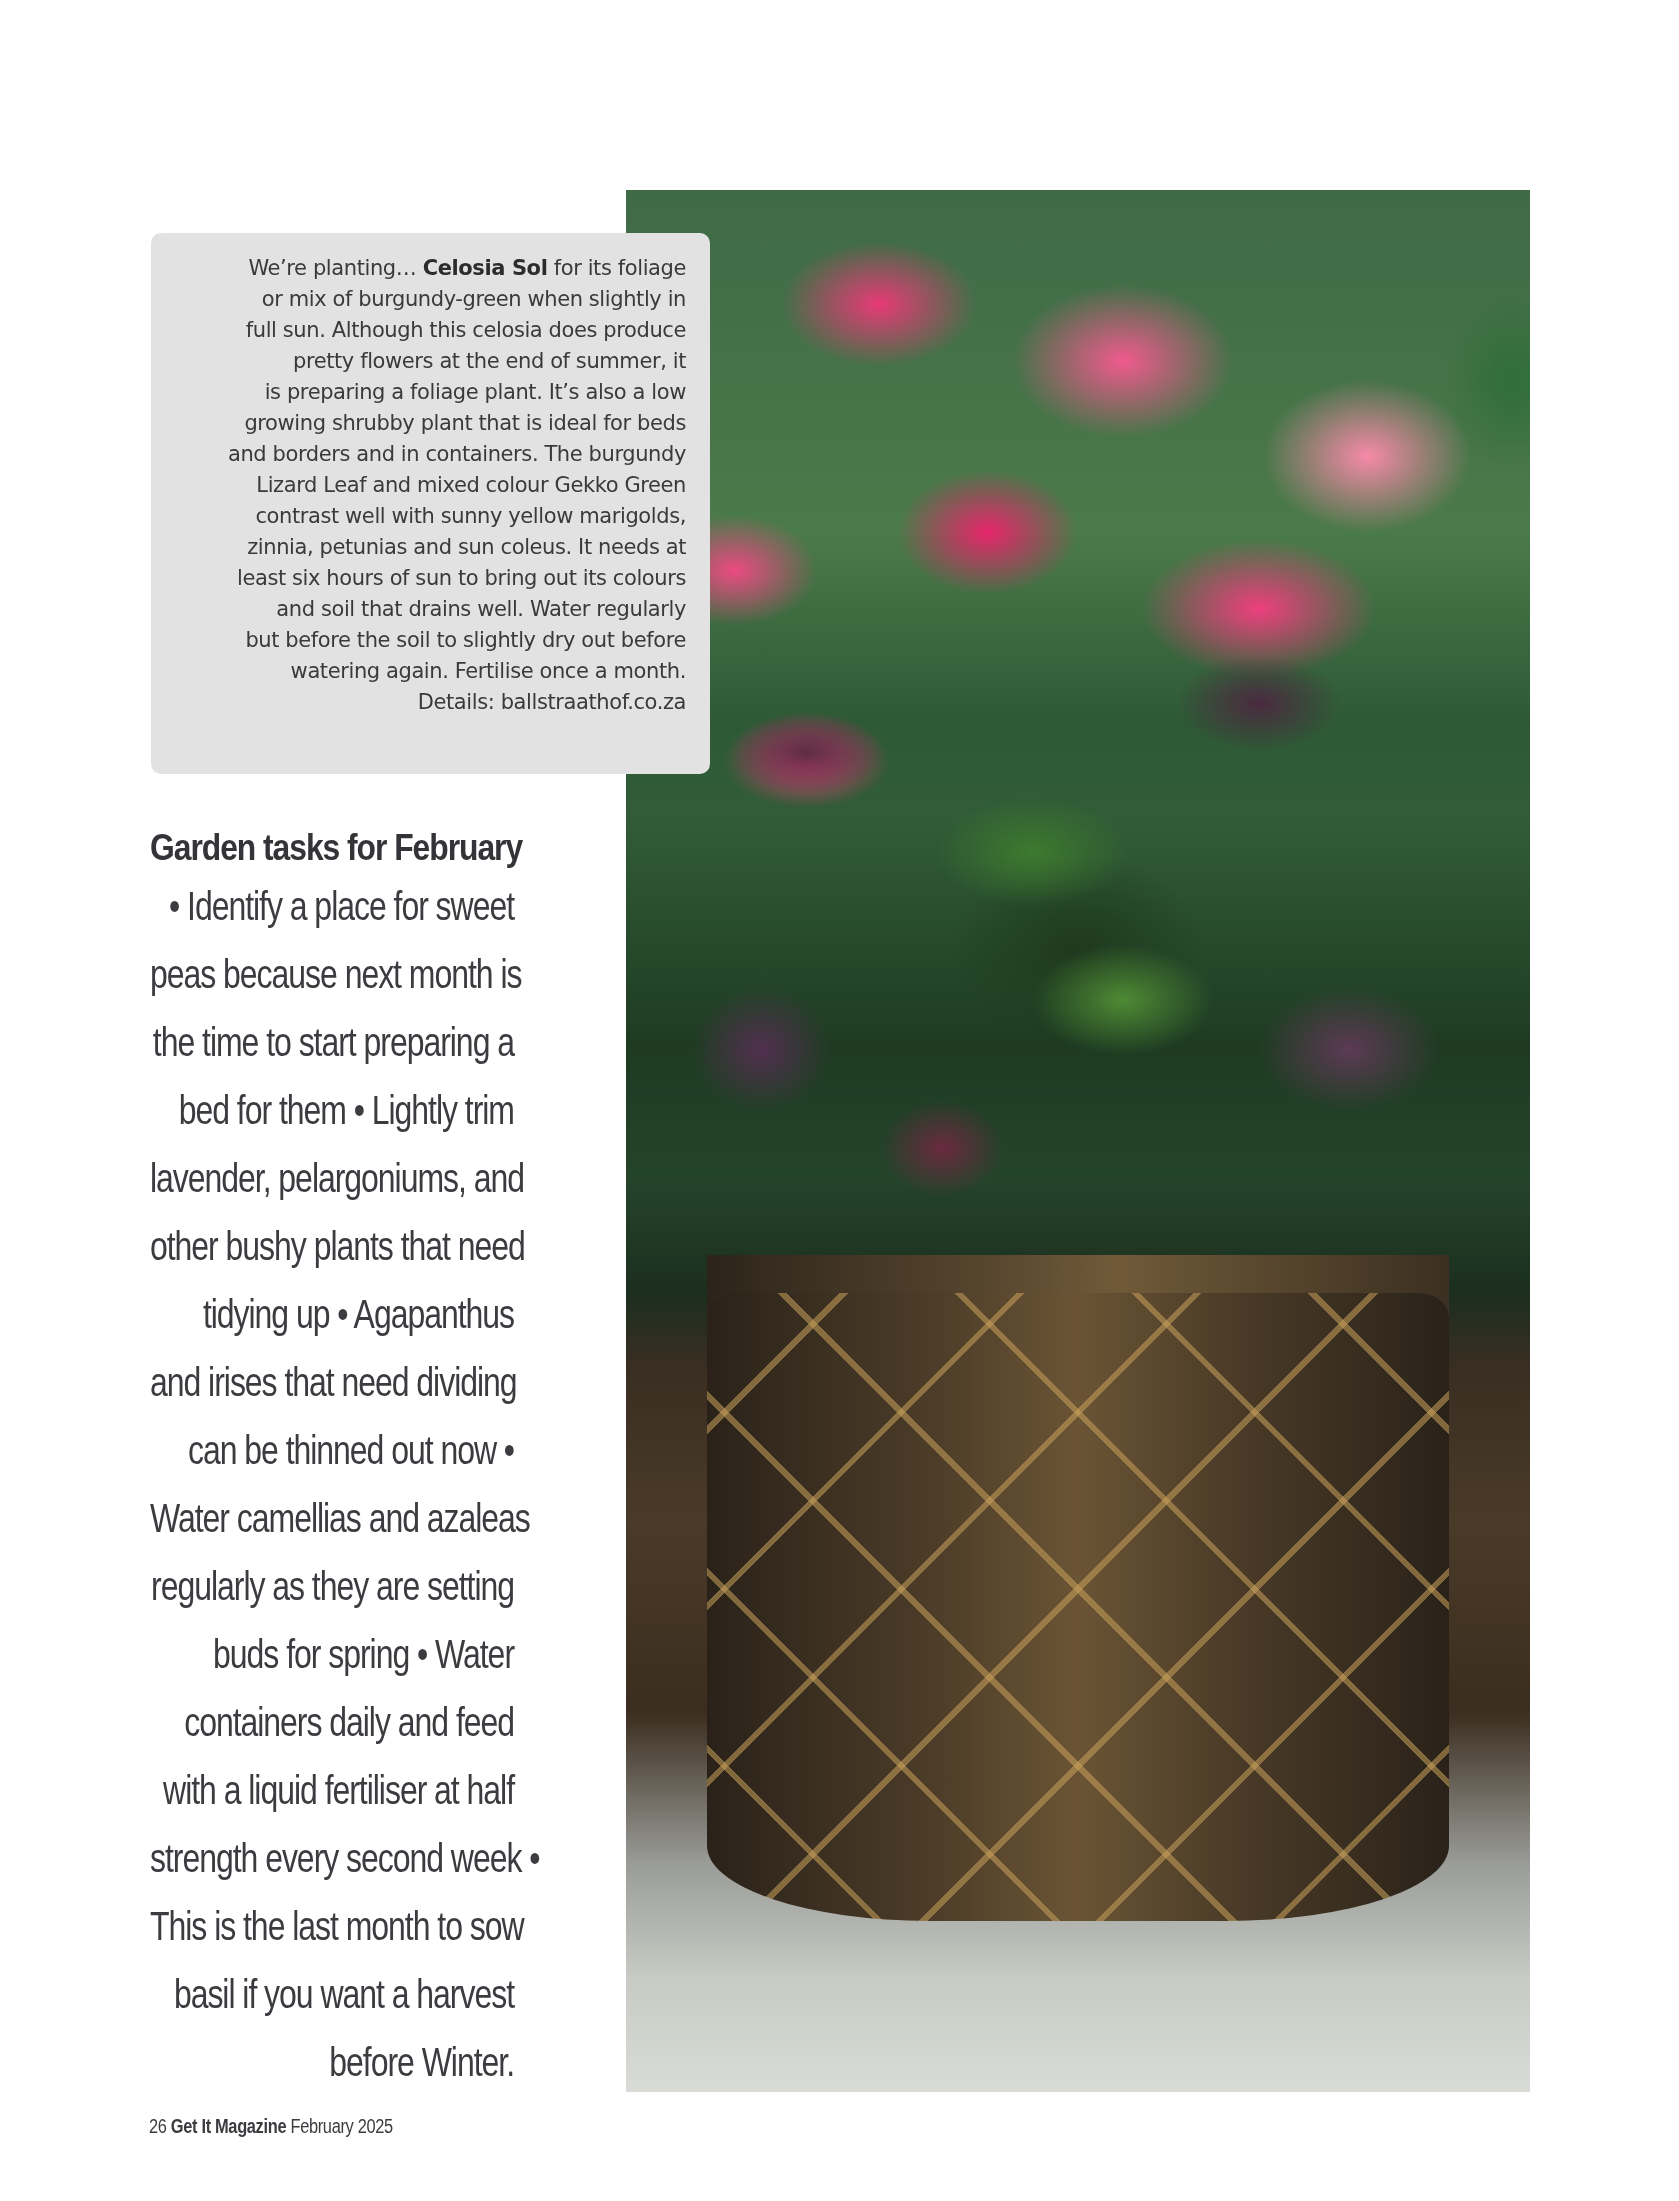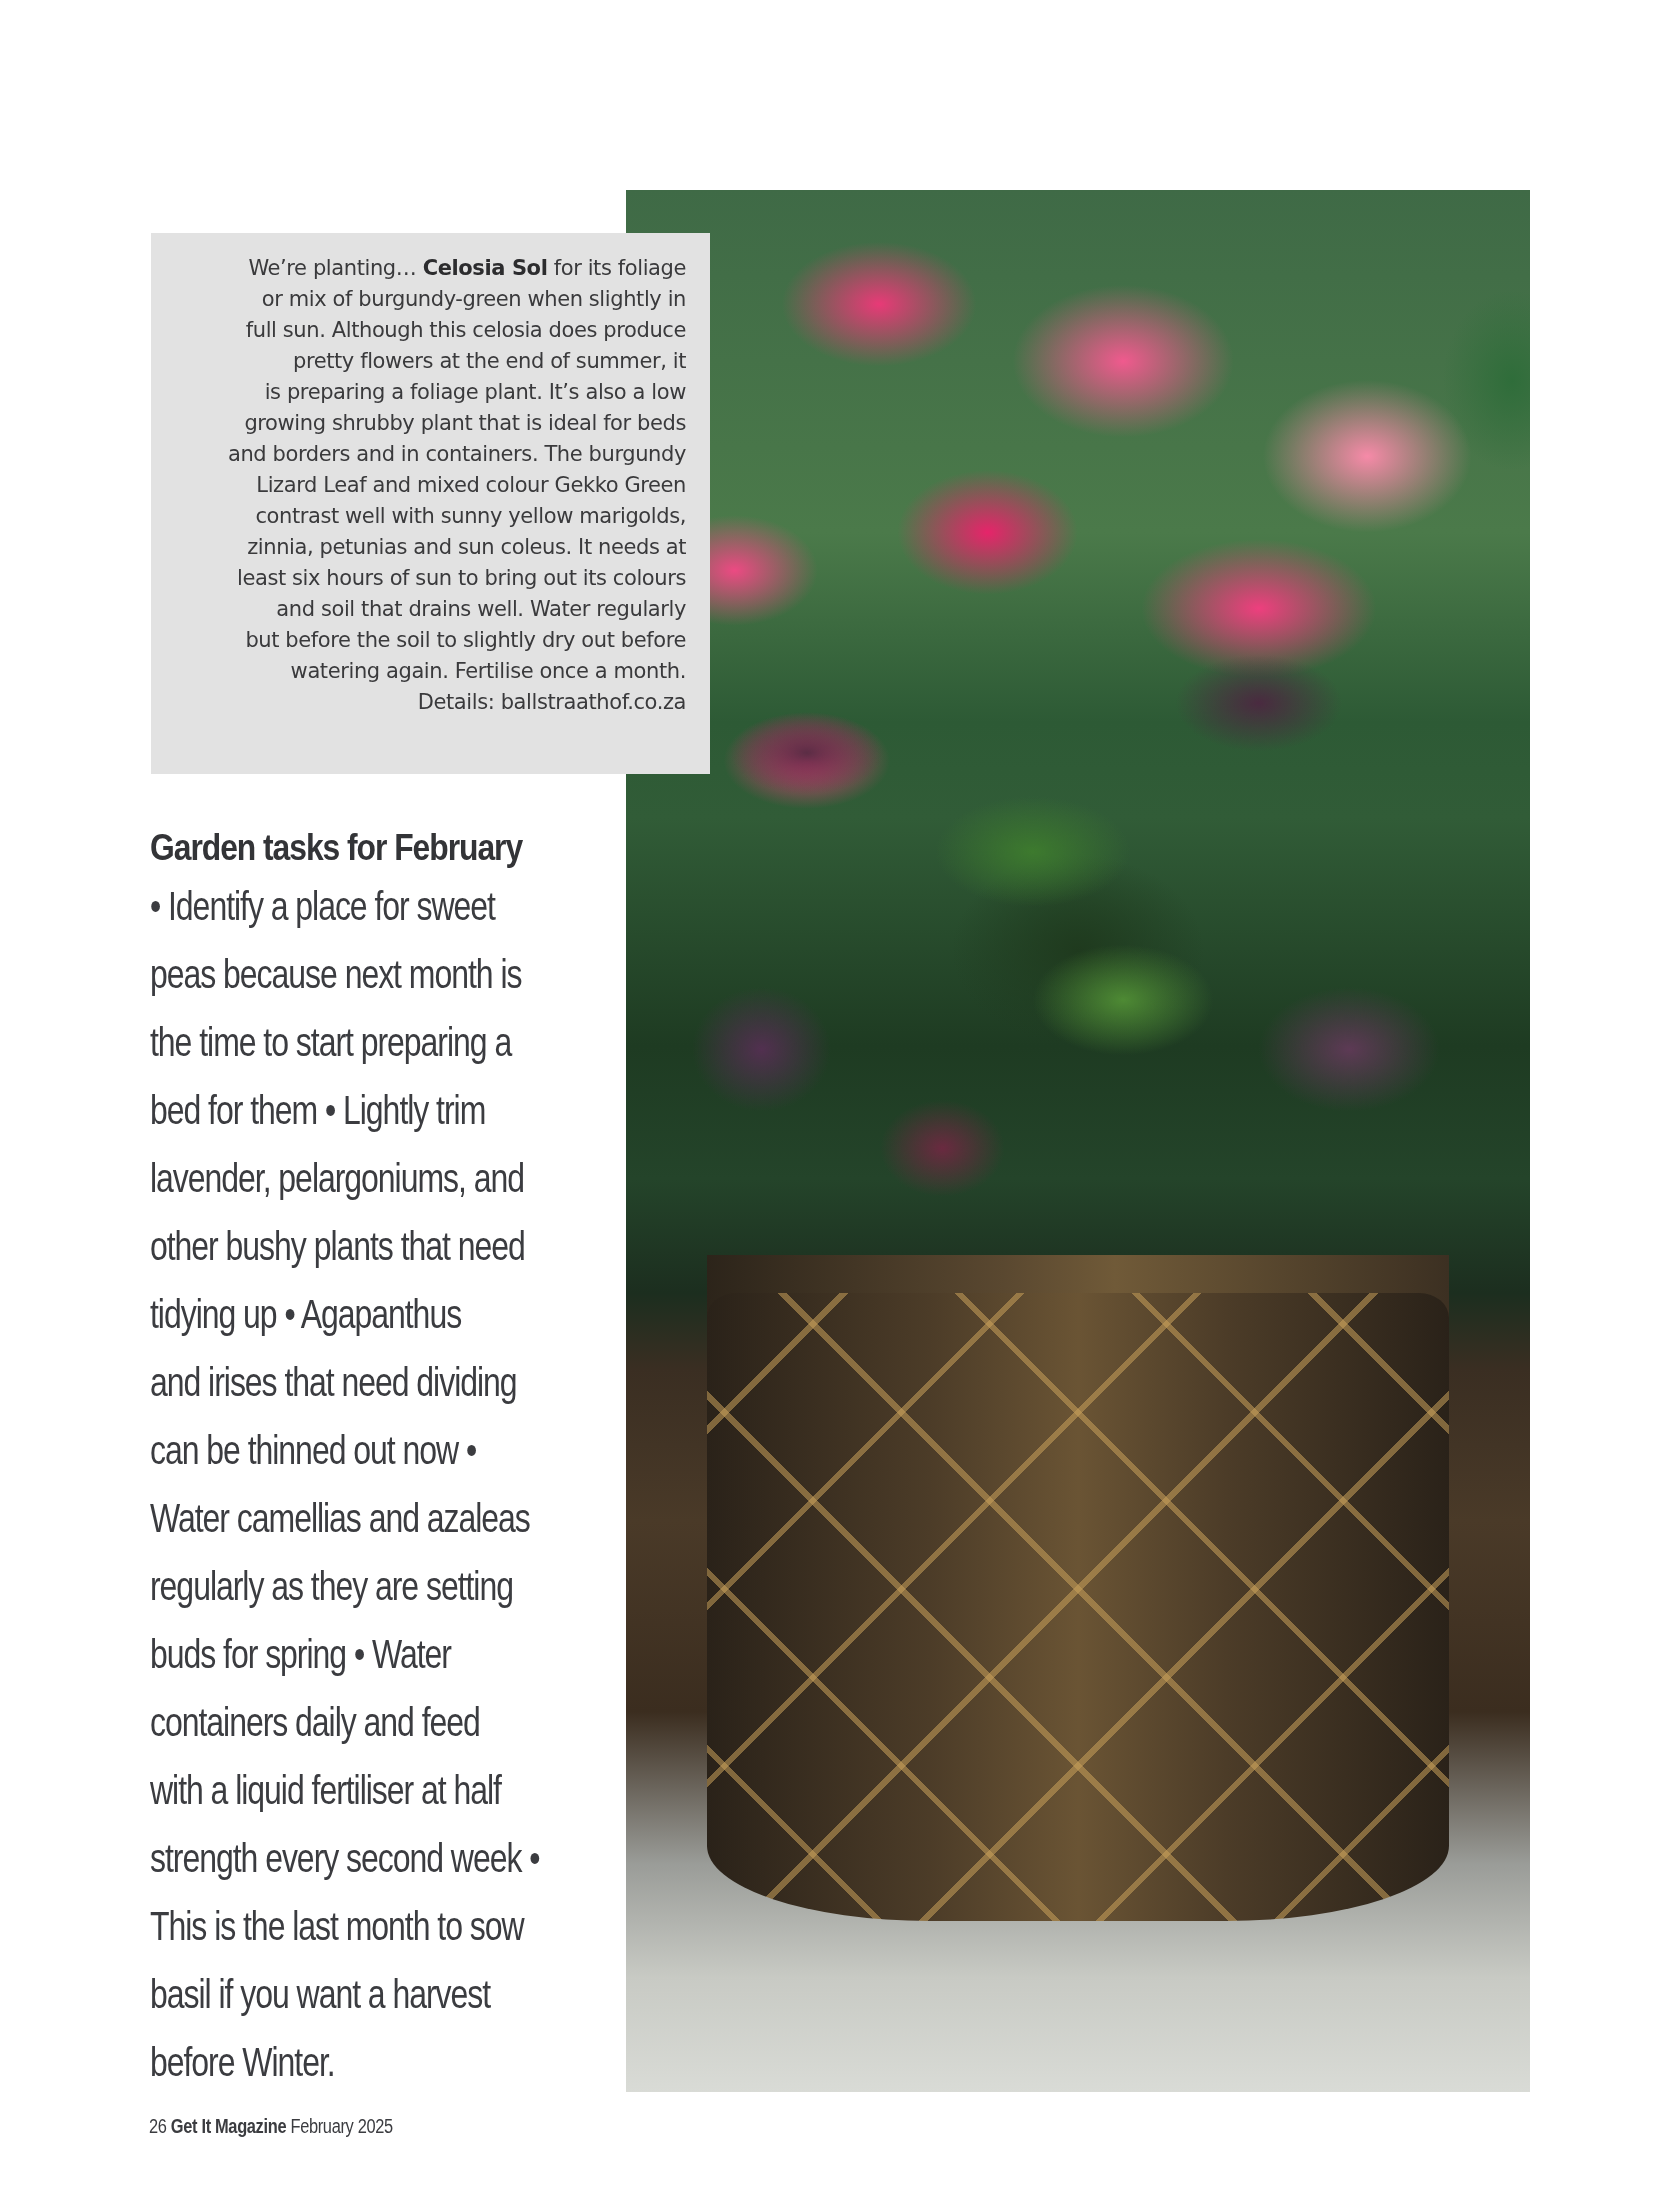--- a/index.html
+++ b/index.html
@@ -49,20 +49,21 @@
       position: absolute; left: 151px; top: 233px; width: 559px; height: 541px;
       background: #e2e2e2;
       box-sizing: border-box;
       padding: 20px 24px 0 20px;
       text-align: right;
       font-family: "DejaVu Sans", sans-serif;
       font-size: 21px;
       line-height: 31px;
       color: #3a3a3c;
       letter-spacing: -0.4px;
+      border-radius: 10px;
     }
     .sidebar-box .line { display: block; white-space: nowrap; }
     .sidebar-box b { font-weight: bold; color: #2c2c2e; }
     .sidebar-box .credit { }
 
     .tasks {
       position: absolute; left: 150px; top: 824px; width: 455px;
       font-family: "Liberation Sans", sans-serif;
       color: #3b3c40;
     }
@@ -73,21 +74,21 @@
       white-space: nowrap;
       color: #333437;
     }
     .tasks .body-line {
       display: block; white-space: nowrap;
       font-size: 40px; line-height: 68px;
       letter-spacing: -1.3px;
       transform: scaleX(0.8); transform-origin: left;
       font-weight: normal;
     }
-    .tasks .body { margin-top: 0px; }
+    .tasks .body { margin-top: 0px; text-align: right; }
 
     .footer {
       position: absolute; left: 149px; top: 2115px;
       font-family: "Liberation Sans", sans-serif;
       font-size: 20px; color: #3b3c40;
       transform: scaleX(0.82); transform-origin: left;
       white-space: nowrap; letter-spacing: -0.4px;
     }
     .footer b { font-weight: bold; }
   </style>

